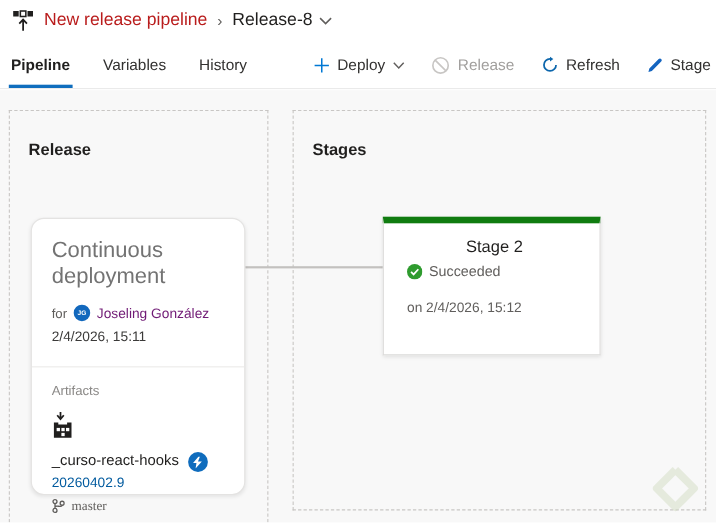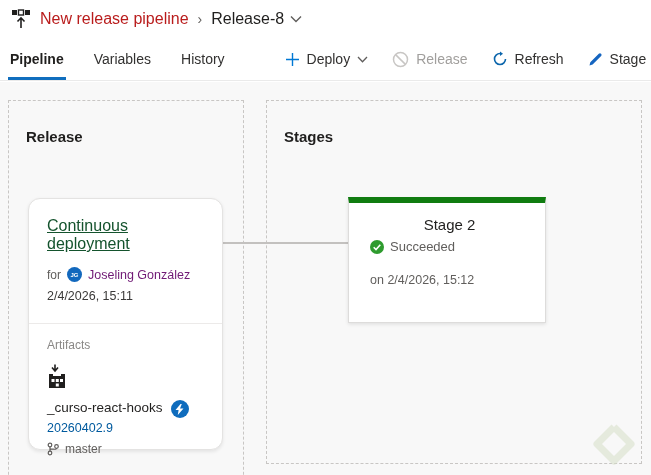--- a/index.html
+++ b/index.html
@@ -54,40 +54,40 @@
   .panel-stages { left: 266px; top: 18px; width: 376px; height: 364px; }
   .panel-title { font-size: 15px; font-weight: bold; color: #201f1e; padding: 27px 0 0 17px; }
 
   
   .release-card {
     position: absolute; left: 28px; top: 116px; width: 195px; height: 252px;
     background: #fff; border: 1px solid #e4e3e2; border-radius: 12px;
     box-shadow: 0 1.6px 3.6px rgba(0,0,0,.08); cursor: pointer;
   }
   .rc-top { padding: 18px 16px 12px 18px; }
-  .rc-title { font-size: 16px; color: #14532d; margin-bottom: 14px; text-decoration: underline; }
+  .rc-title { font-size: 20px; color: #737373; margin-bottom: 14px; }
   .rc-for { display: flex; align-items: center; gap: 6px; font-size: 12px; color: #605e5c; margin-bottom: 7px; }
   .rc-author { color: #701a75; font-size: 12.5px; }
   .avatar {
     width: 15px; height: 15px; border-radius: 50%; background: #1268bd; color: #fff;
     font-size: 6px; font-weight: bold; display: flex; align-items: center; justify-content: center;
   }
   .rc-date { font-size: 12.5px; color: #3b3a39; }
   .rc-divider { height: 1px; background: #eceae9; margin: 8px 0 0 0; }
   .rc-bottom { padding: 14px 16px 0 18px; }
   .rc-artifacts-label { font-size: 12px; color: #8a8886; margin-bottom: 12px; }
   .artifact-icon { margin-bottom: 6px; }
   .rc-art-row { display: flex; align-items: flex-start; gap: 8px; margin-bottom: 3px; }
   .rc-art-name { font-size: 13.5px; color: #201f1e; }
   .cd-badge {
     width: 18px; height: 18px; border-radius: 50%; background: #0f6cbd;
     display: flex; align-items: center; justify-content: center; flex: 0 0 auto;
   }
   .rc-art-version { font-size: 12.5px; color: #005a9e; margin-bottom: 7px; cursor: pointer; }
-  .rc-branch { display: flex; align-items: flex-start; gap: 6px; font-size: 12px; color: #605e5c; }
+  .rc-branch { display: flex; align-items: flex-start; gap: 6px; font-size: 12px; color: #605e5c; font-family: Liberation Serif, serif; }
 
   
   .connector { position: absolute; left: 223px; top: 160px; width: 126px; height: 2px; background: #c3c1bf; }
 
   
   .stage-card {
     position: absolute; left: 348px; top: 115px; width: 198px; height: 126px;
     background: #fff; border: 1px solid #dddcdb; border-top: 6px solid #107c10;
     box-shadow: 0 1.6px 3.6px rgba(0,0,0,.1); cursor: pointer;
   }

